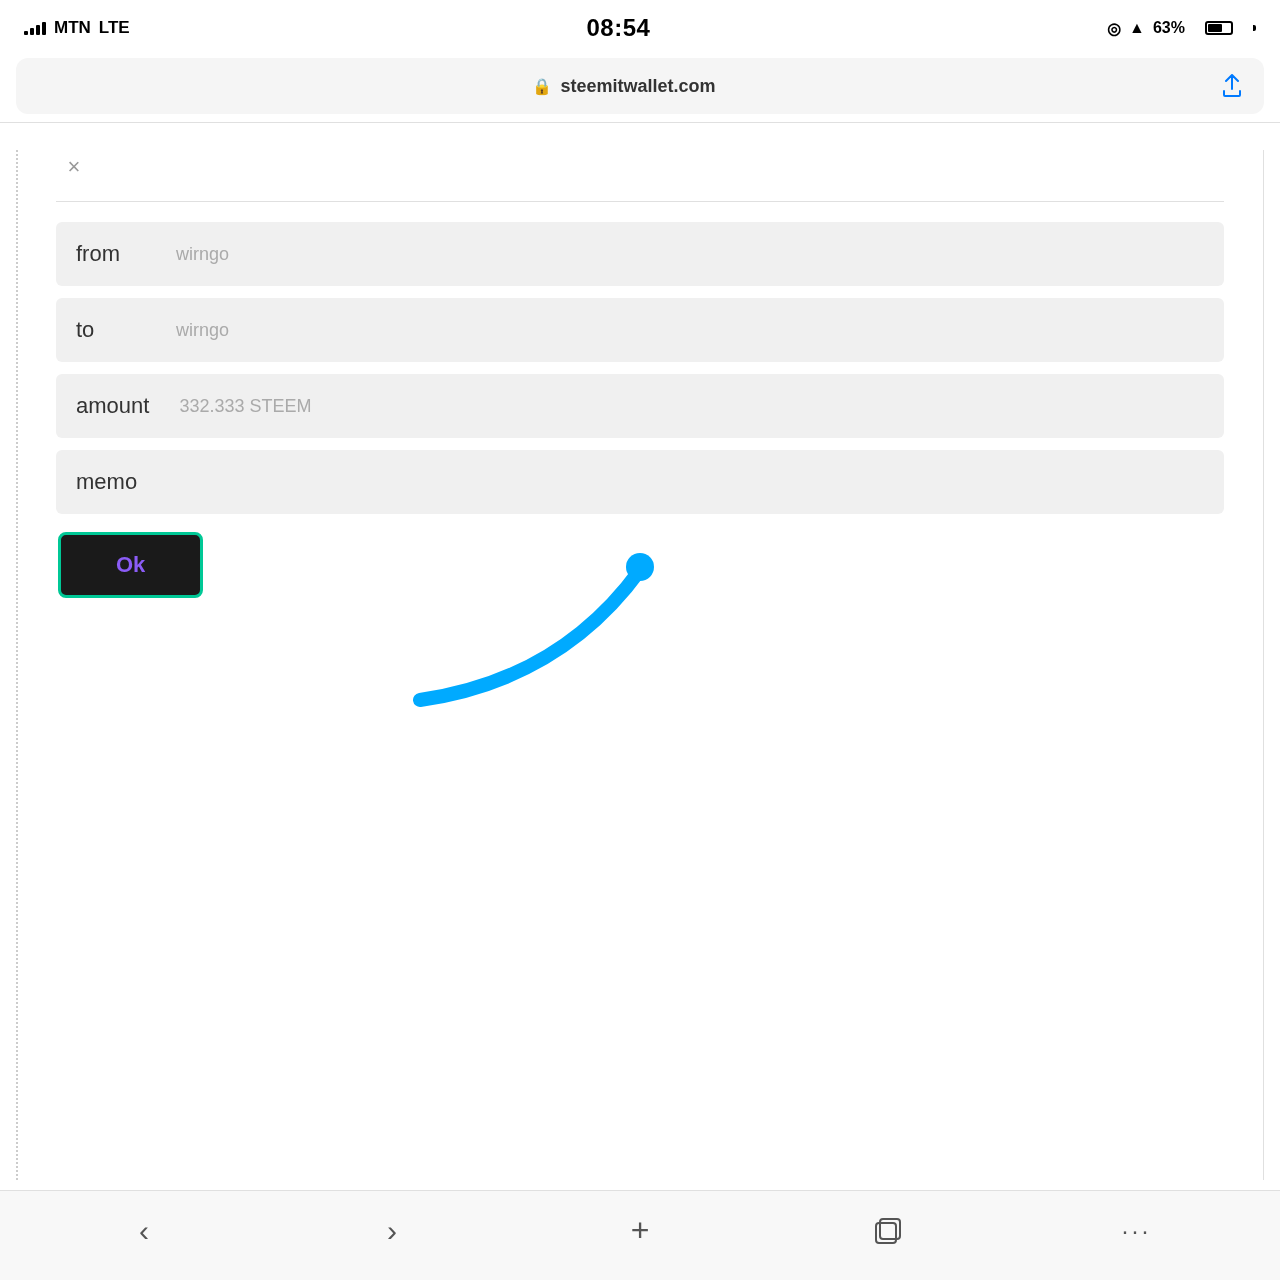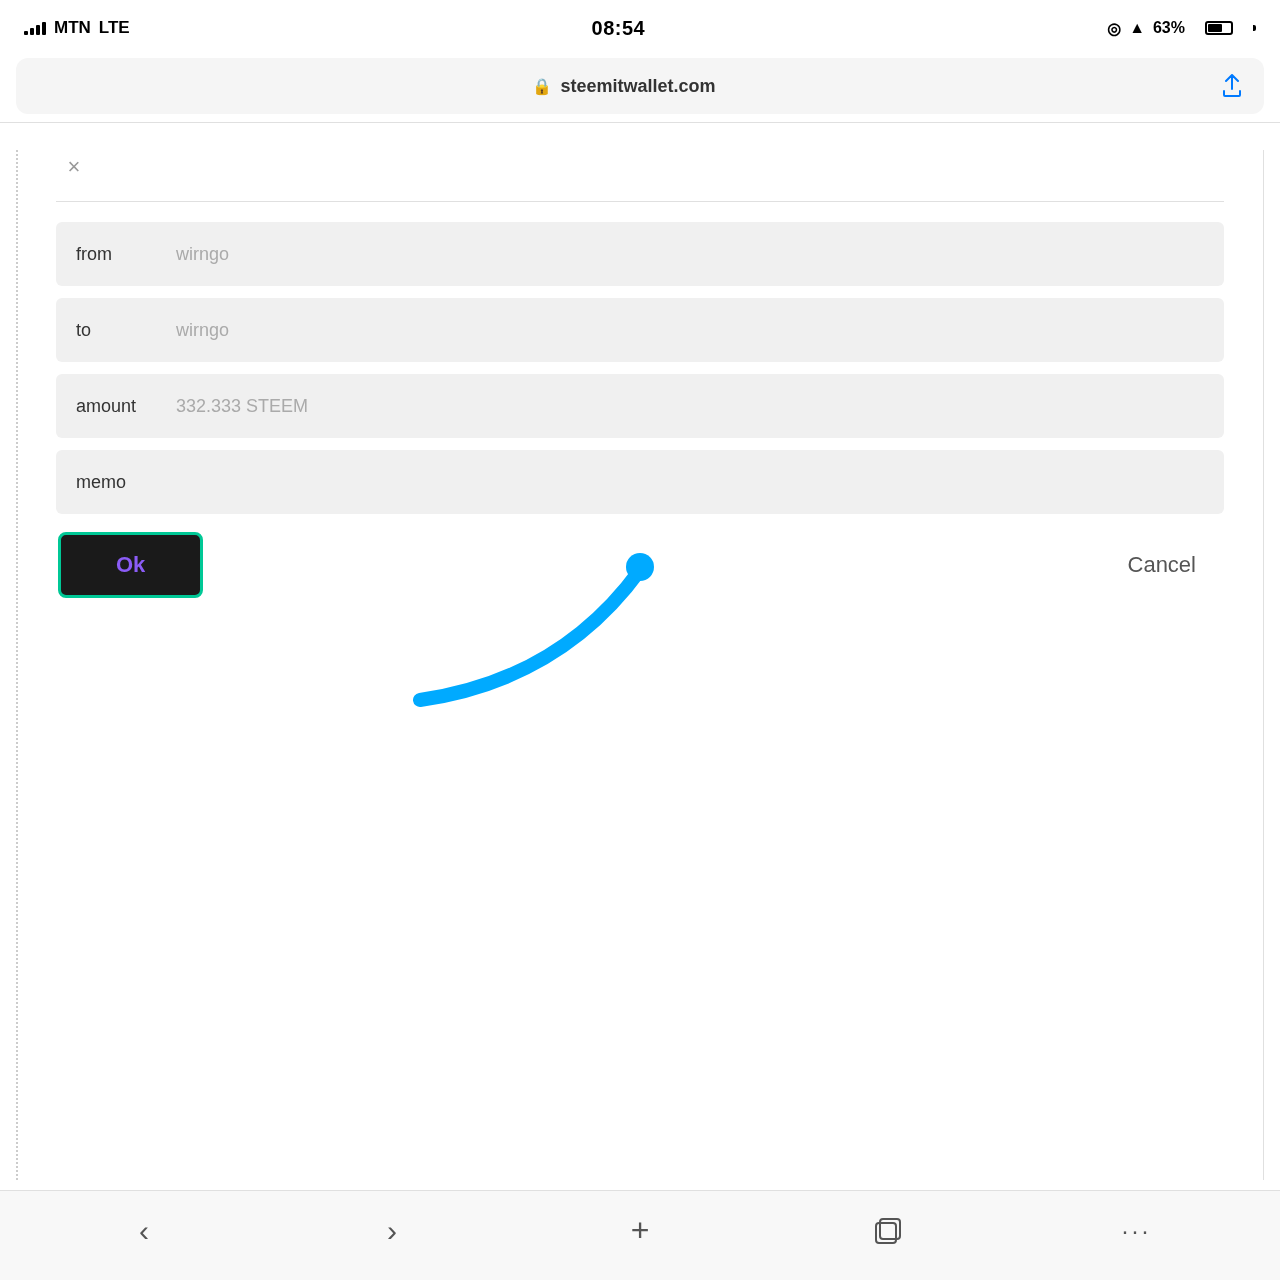--- a/index.html
+++ b/index.html
@@ -44,21 +44,21 @@
       height: 14px;
     }
 
     .bar {
       width: 4px;
       background: #000;
       border-radius: 1px;
     }
 
     .status-center {
-      font-size: 20px;
+      font-size: 24px;
       font-weight: 600;
       letter-spacing: 0.5px;
     }
 
     .status-right {
       display: flex;
       align-items: center;
       gap: 8px;
     }
 
@@ -187,21 +187,21 @@
     .form-field {
       display: flex;
       align-items: center;
       background: #f0f0f0;
       border-radius: 6px;
       margin-bottom: 12px;
       min-height: 64px;
     }
 
     .field-label {
-      font-size: 18px;
+      font-size: 22px;
       font-weight: 500;
       color: #333;
       padding: 0 20px;
       min-width: 110px;
       white-space: nowrap;
     }
 
     .field-value {
       font-size: 18px;
       color: #aaa;
@@ -383,21 +383,20 @@
       <span class="field-value">332.333 STEEM</span>
     </div>
 
     <div class="form-field">
       <span class="field-label">memo</span>
       <span class="field-value"></span>
     </div>
 
     <div class="button-row">
       <button class="ok-button">Ok</button>
-      <button class="cancel-button">Cancel</button>
     </div>
 
   </div>
 </div>
 
 <svg class="annotation-arrow" xmlns="http://www.w3.org/2000/svg" viewBox="0 0 1280 1280">
   <path d="M 640 570 Q 560 680 420 700" stroke="#00AAFF" stroke-width="14" stroke-linecap="round" fill="none"></path>
 
   <circle cx="640" cy="567" r="14" fill="#00AAFF"></circle>
 </svg>

